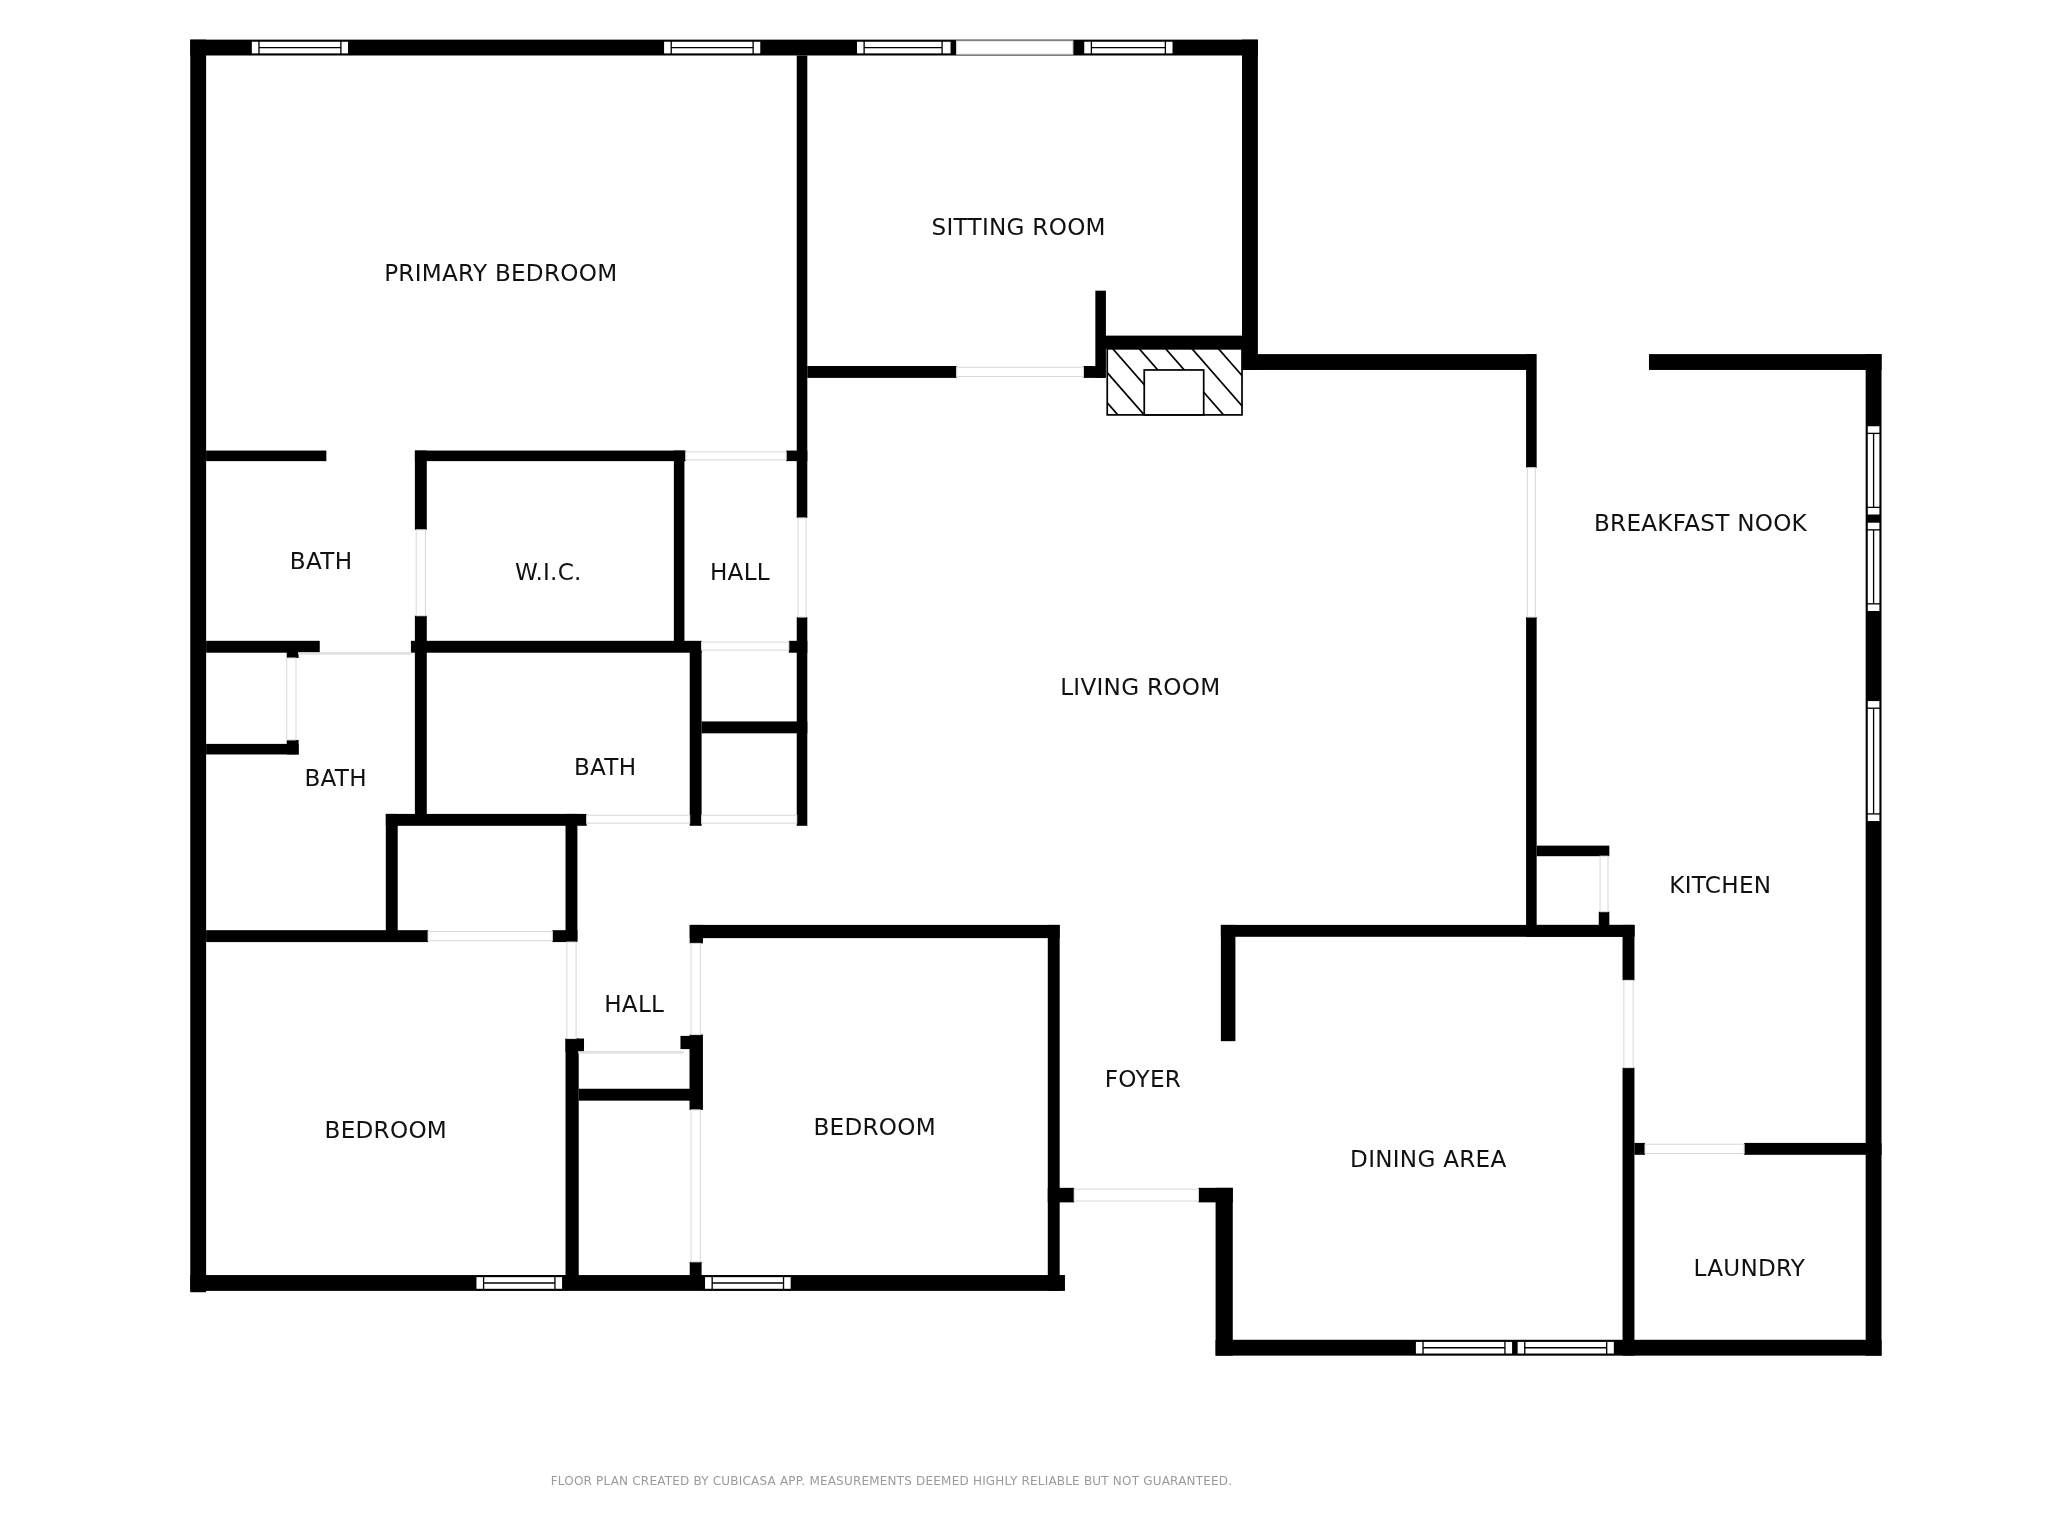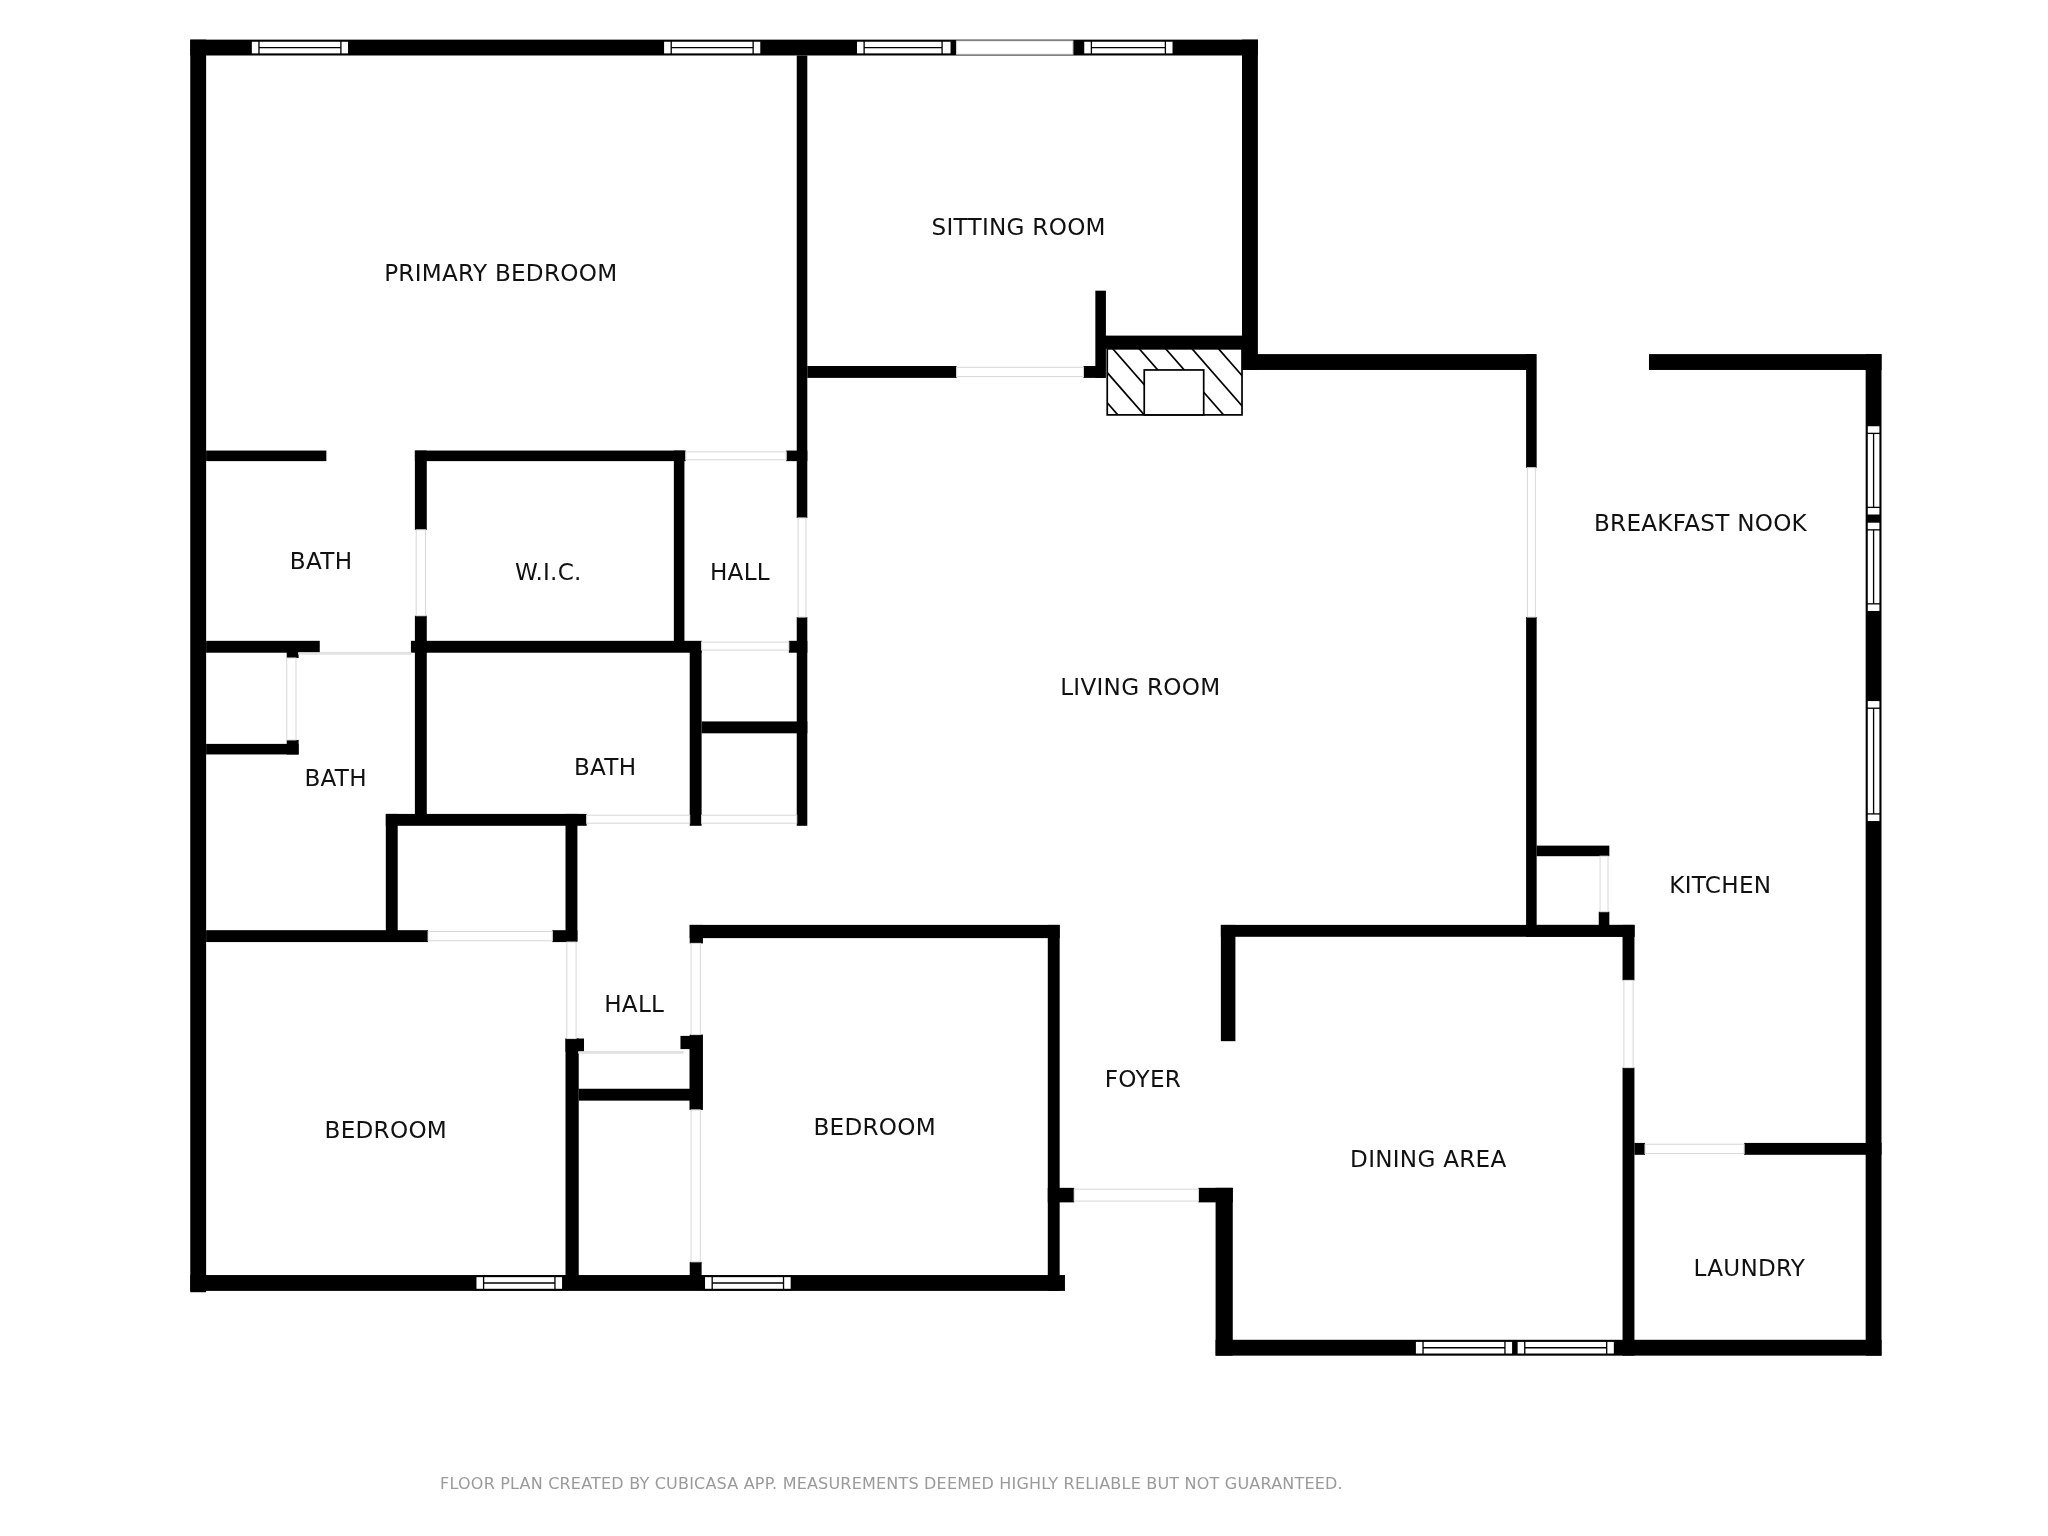--- a/index.html
+++ b/index.html
@@ -4,21 +4,21 @@
 <style>
   html, body { margin:0; padding:0; background:#ffffff; }
   body { width:2048px; height:1536px; position:relative; overflow:hidden; }
   #plan { position:absolute; left:0; top:0; width:2048px; height:1536px; }
   .wall { fill:#000000; }
   .opening { fill:#ffffff; stroke:#d9d9d9; stroke-width:0.8; }
   .win-frame { fill:#ffffff; stroke:#000000; stroke-width:1.2; }
   .win-line { stroke:#000000; stroke-width:1; }
   .room-label { font-family:"DejaVu Sans", sans-serif; font-size:17.5px; fill:#111111; text-anchor:middle; dominant-baseline:middle; letter-spacing:0.2px; }
   .footer { position:absolute; left:0; width:1783px; top:1474px; text-align:center;
-            font-family:"DejaVu Sans", sans-serif; font-size:16px; color:#9a9a9a; letter-spacing:0.2px; }
+            font-family:"DejaVu Sans", sans-serif; font-size:12px; color:#9a9a9a; letter-spacing:0.2px; }
   .hatch { stroke:#000; stroke-width:1.3; }
 </style>
 </head>
 <body>
 
 <svg id="plan" viewBox="0 0 1550 1162.5" xmlns="http://www.w3.org/2000/svg">
 
   <g>
 
     <rect class="wall" x="144" y="30" width="808" height="12"></rect>

